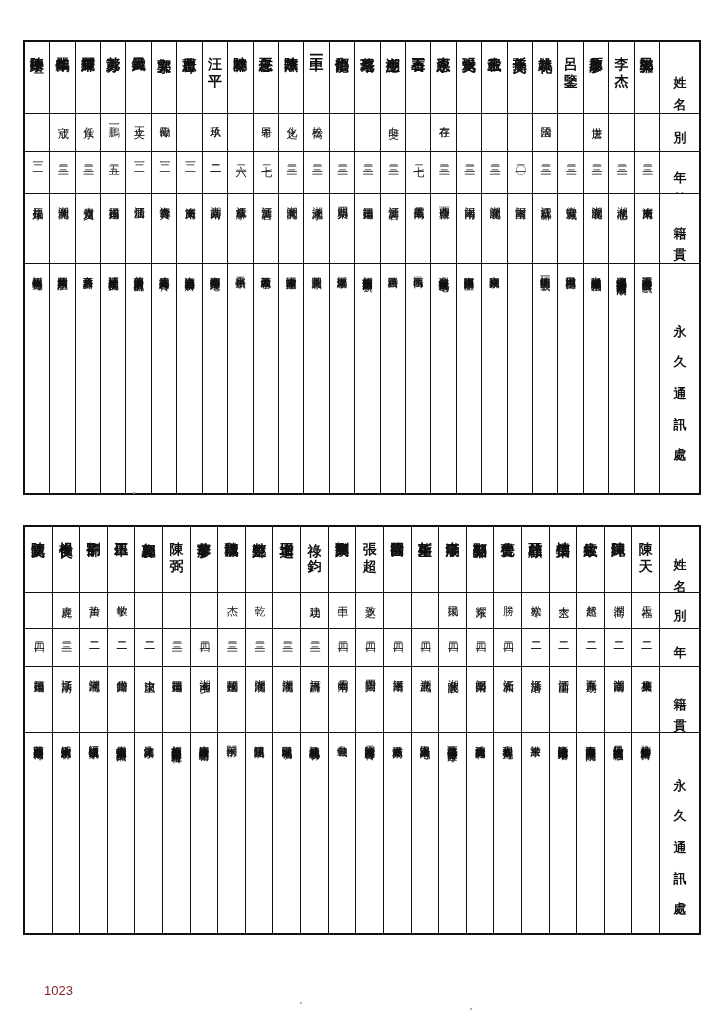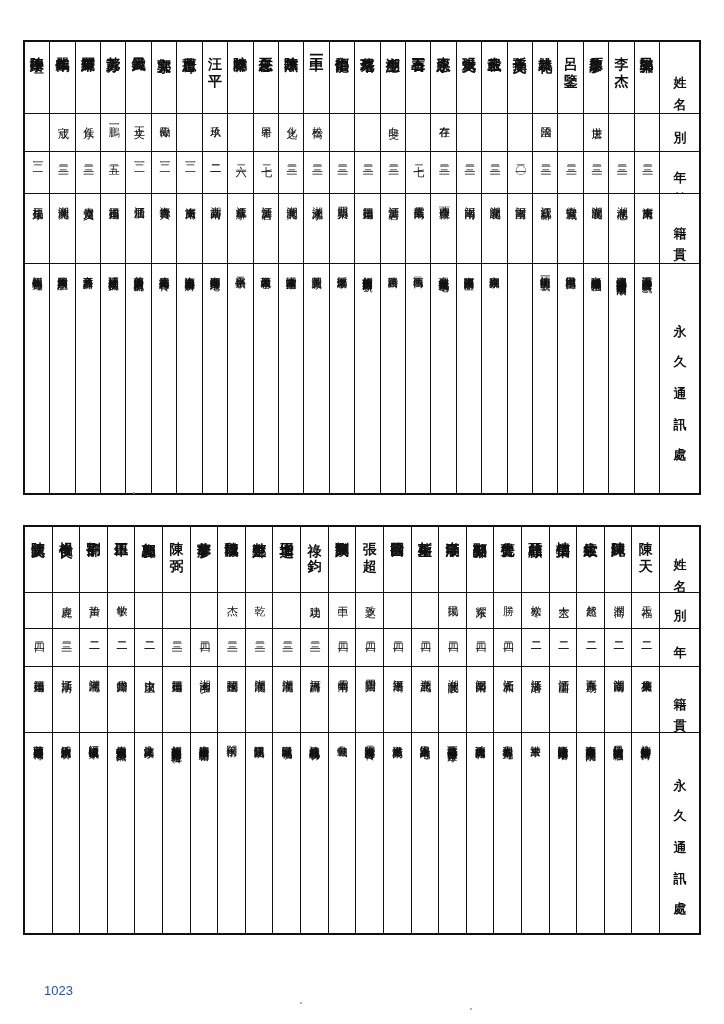--- a/index.html
+++ b/index.html
@@ -81,21 +81,21 @@
   .hdr .v { font-size: 13px; letter-spacing: 3px; font-weight: 600;}
   .hdr .cell { align-items: center; }
   .hdr .r-addr .v { letter-spacing: 8px; }
 
   .page-number {
     position: absolute;
     left: 44px;
     bottom: 26px;
     font-size: 13px;
     font-family: "Liberation Sans", sans-serif;
-    color: #1d4ed8;
+    color: #7f1d1d;
   }
   .speck {
     position: absolute;
     width: 2px; height: 2px;
     background: #999;
     border-radius: 50%;
   }
 </style>
 </head>
 <body>

